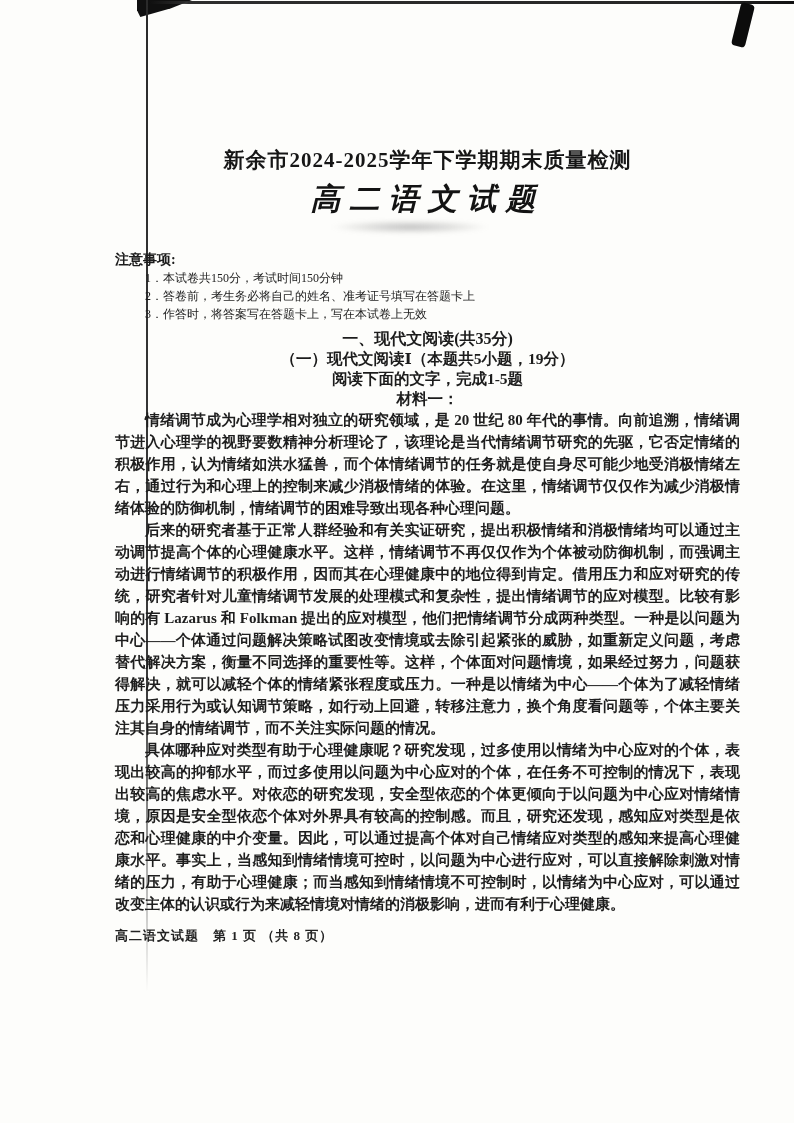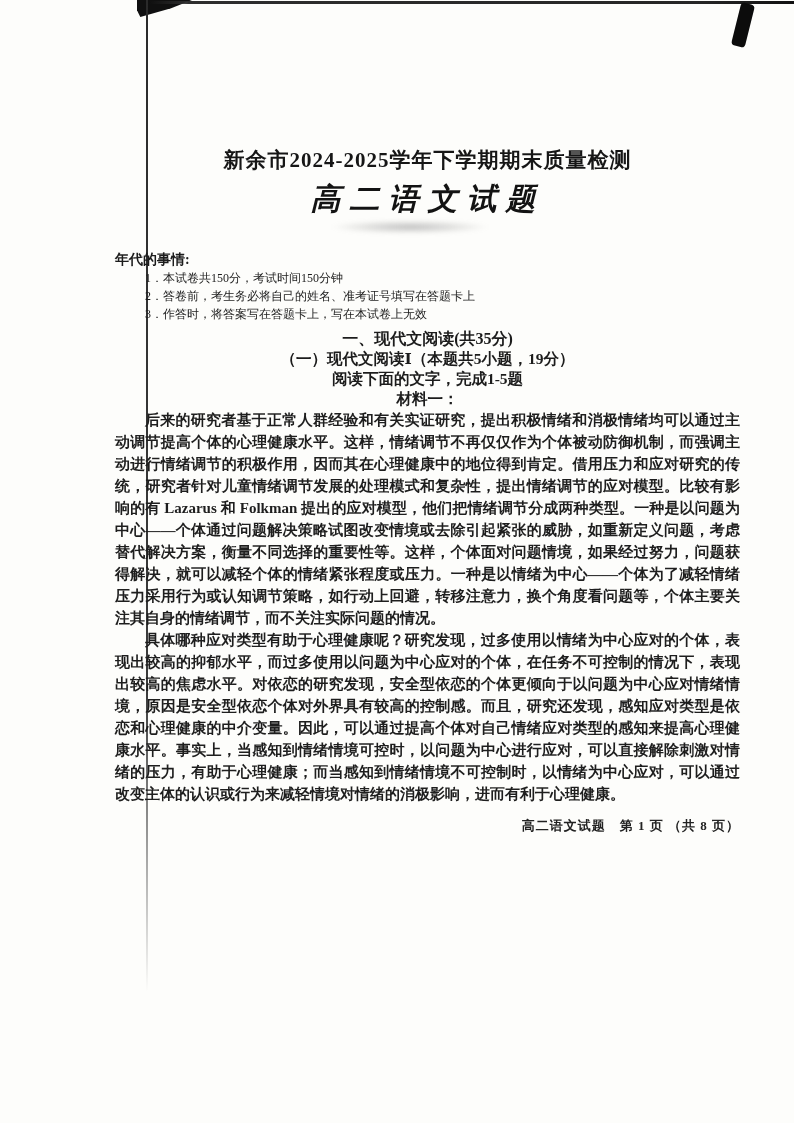--- a/index.html
+++ b/index.html
@@ -50,51 +50,52 @@
   .notice{margin-top:30px;}
   .notice-h{font-size:14px;font-weight:bold;line-height:19px;}
   .notice-i{font-size:12px;font-weight:normal;line-height:18px;padding-left:30px;}
   .sec{font-size:15.5px;font-weight:bold;line-height:20px;text-align:center;}
   .sec.first{margin-top:6px;font-size:16px;}
   .para{
     margin:0;font-size:15px;font-weight:bold;line-height:22px;
     text-align:justify;text-indent:2em;color:#1e1e1e;
   }
   .footer{
-    margin-top:12px;font-size:13px;font-weight:bold;text-align:right;
+    margin-top:12px;font-size:13px;font-weight:bold;text-align:left;
     letter-spacing:1px;color:#222;
   }
 </style>
 </head>
 <body>
 
 <div class="scan">
 
   <div class="blob-topleft"></div>
   <div class="edge-top"></div>
   <div class="blob-topright"></div>
   <div class="edge-left"></div>
   <div class="smudge"></div>
 
   <div class="content">
 
     <h1 class="t1">新余市2024-2025学年下学期期末质量检测</h1>
     <h2 class="t2">高二语文试题</h2>
 
     <div class="notice">
-      <div class="notice-h">年代的事情:</div>
+      <div class="notice-h">注意事项:</div>
       <div class="notice-i">1．本试卷共150分，考试时间150分钟</div>
       <div class="notice-i">2．答卷前，考生务必将自己的姓名、准考证号填写在答题卡上</div>
       <div class="notice-i">3．作答时，将答案写在答题卡上，写在本试卷上无效</div>
     </div>
 
     <div class="sec first">一、现代文阅读(共35分)</div>
     <div class="sec">（一）现代文阅读Ⅰ（本题共5小题，19分）</div>
     <div class="sec">阅读下面的文字，完成1-5题</div>
     <div class="sec">材料一：</div>
 
+    <p class="para">情绪调节成为心理学相对独立的研究领域，是 20 世纪 80 年代的事情。向前追溯，情绪调节进入心理学的视野要数精神分析理论了，该理论是当代情绪调节研究的先驱，它否定情绪的积极作用，认为情绪如洪水猛兽，而个体情绪调节的任务就是使自身尽可能少地受消极情绪左右，通过行为和心理上的控制来减少消极情绪的体验。在这里，情绪调节仅仅作为减少消极情绪体验的防御机制，情绪调节的困难导致出现各种心理问题。</p>
     <p class="para">后来的研究者基于正常人群经验和有关实证研究，提出积极情绪和消极情绪均可以通过主动调节提高个体的心理健康水平。这样，情绪调节不再仅仅作为个体被动防御机制，而强调主动进行情绪调节的积极作用，因而其在心理健康中的地位得到肯定。借用压力和应对研究的传统，研究者针对儿童情绪调节发展的处理模式和复杂性，提出情绪调节的应对模型。比较有影响的有 Lazarus 和 Folkman 提出的应对模型，他们把情绪调节分成两种类型。一种是以问题为中心——个体通过问题解决策略试图改变情境或去除引起紧张的威胁，如重新定义问题，考虑替代解决方案，衡量不同选择的重要性等。这样，个体面对问题情境，如果经过努力，问题获得解决，就可以减轻个体的情绪紧张程度或压力。一种是以情绪为中心——个体为了减轻情绪压力采用行为或认知调节策略，如行动上回避，转移注意力，换个角度看问题等，个体主要关注其自身的情绪调节，而不关注实际问题的情况。</p>
     <p class="para">具体哪种应对类型有助于心理健康呢？研究发现，过多使用以情绪为中心应对的个体，表现出较高的抑郁水平，而过多使用以问题为中心应对的个体，在任务不可控制的情况下，表现出较高的焦虑水平。对依恋的研究发现，安全型依恋的个体更倾向于以问题为中心应对情绪情境，原因是安全型依恋个体对外界具有较高的控制感。而且，研究还发现，感知应对类型是依恋和心理健康的中介变量。因此，可以通过提高个体对自己情绪应对类型的感知来提高心理健康水平。事实上，当感知到情绪情境可控时，以问题为中心进行应对，可以直接解除刺激对情绪的压力，有助于心理健康；而当感知到情绪情境不可控制时，以情绪为中心应对，可以通过改变主体的认识或行为来减轻情境对情绪的消极影响，进而有利于心理健康。</p>
 
     <div class="footer">高二语文试题　第 1 页 （共 8 页）</div>
 
   </div>
 </div>
 
 </body></html>

